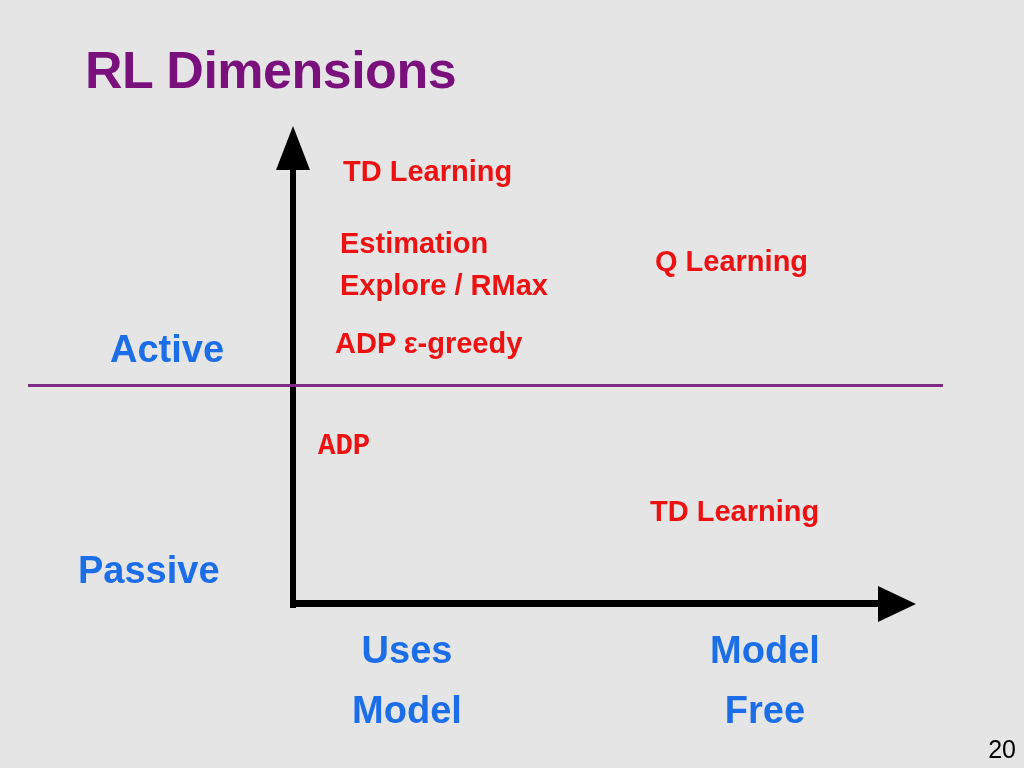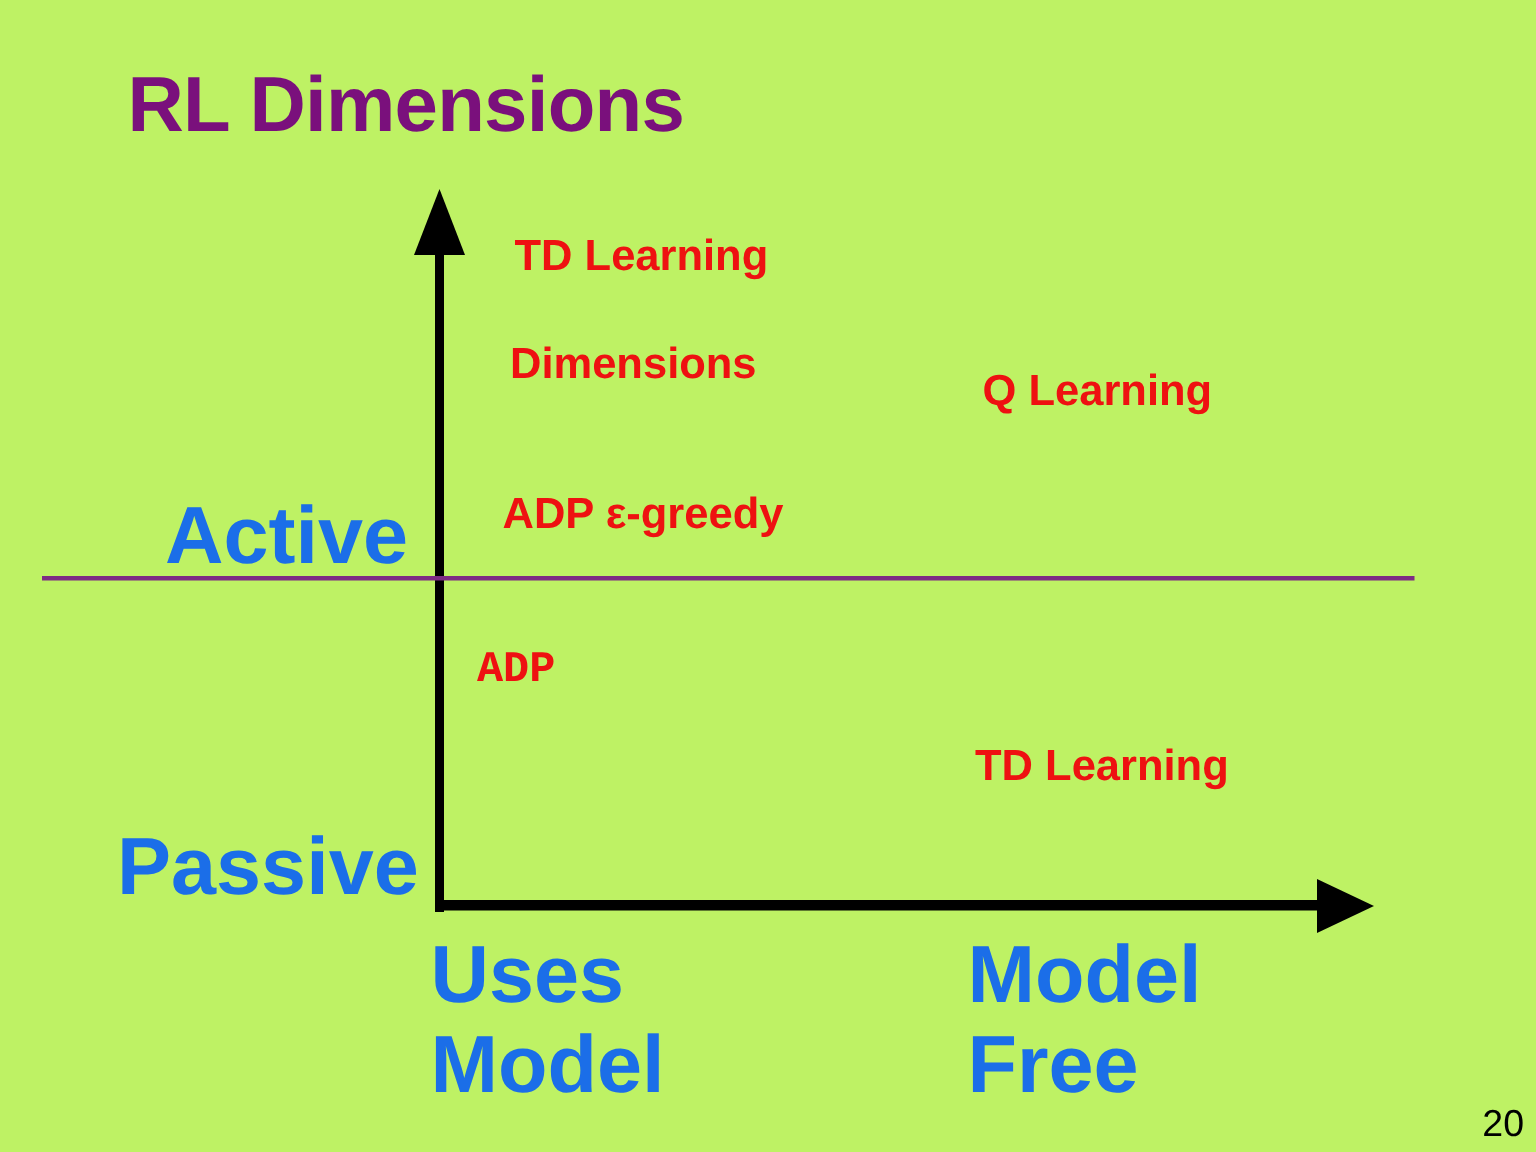--- a/index.html
+++ b/index.html
@@ -3,21 +3,21 @@
 <meta charset="utf-8">
 <style>
   * { margin: 0; padding: 0; box-sizing: border-box; }
   html, body { width: 100%; height: 100%; }
   body { background: #ffffff; }
 
   .slide {
     position: relative;
     width: 1024px;
     height: 768px;
-    background: #bef264;
+    background: #e5e5e5;
     overflow: hidden;
     font-family: "Liberation Sans", sans-serif;
   }
 
   .title {
     position: absolute;
     left: 85px;
     top: 40px;
     font-size: 52px;
     font-weight: 700;
@@ -76,30 +76,31 @@
   .m-optimistic  { left: 340px; top: 222px; }
   .m-qlearning   { left: 655px; top: 240px; }
   .m-adp-greedy  { left: 335px; top: 322px; }
   .m-adp         { left: 318px; top: 426px; font-family: Liberation Mono, monospace; }
   .m-direct      { left: 318px; top: 497px; }
   .m-td-bottom   { left: 650px; top: 490px; }
 
   
   .dim {
     position: absolute;
-    font-size: 54px;
+    font-size: 38px;
     font-weight: 700;
     line-height: 1.0;
     color: var(--c-dimension, #1b6ee8);
     white-space: nowrap;
   }
   .d-active  { left: 110px; top: 330px; }
   .d-passive { left: 78px;  top: 551px; text-align: right; }
   .d-uses-model, .d-model-free {
     width: 240px;
+    text-align: center;
     line-height: 60px;
   }
   .d-uses-model { left: 287px; top: 620px; }
   .d-model-free { left: 645px; top: 620px; }
 
   .page-num {
     position: absolute;
     top: 735px;
     right: 8px;
     font-size: 25px;
@@ -118,21 +119,22 @@
   <div class="arrow-up"></div>
 
   <div class="x-axis-shaft"></div>
   <div class="arrow-right"></div>
 
   <div class="divider"></div>
 
   <div class="method m-td-top">TD Learning</div>
 
   <div class="method m-optimistic">
-    <span>Dimensions</span><br>
+    <span>Estimation</span><br>
+    <span>Explore / RMax</span>
   </div>
 
   <div class="method m-adp-greedy">ADP ε-greedy</div>
 
   <div class="method m-qlearning">Q Learning</div>
 
   <div class="method m-adp">ADP</div>
 
 
   <div class="method m-td-bottom">TD Learning</div>

